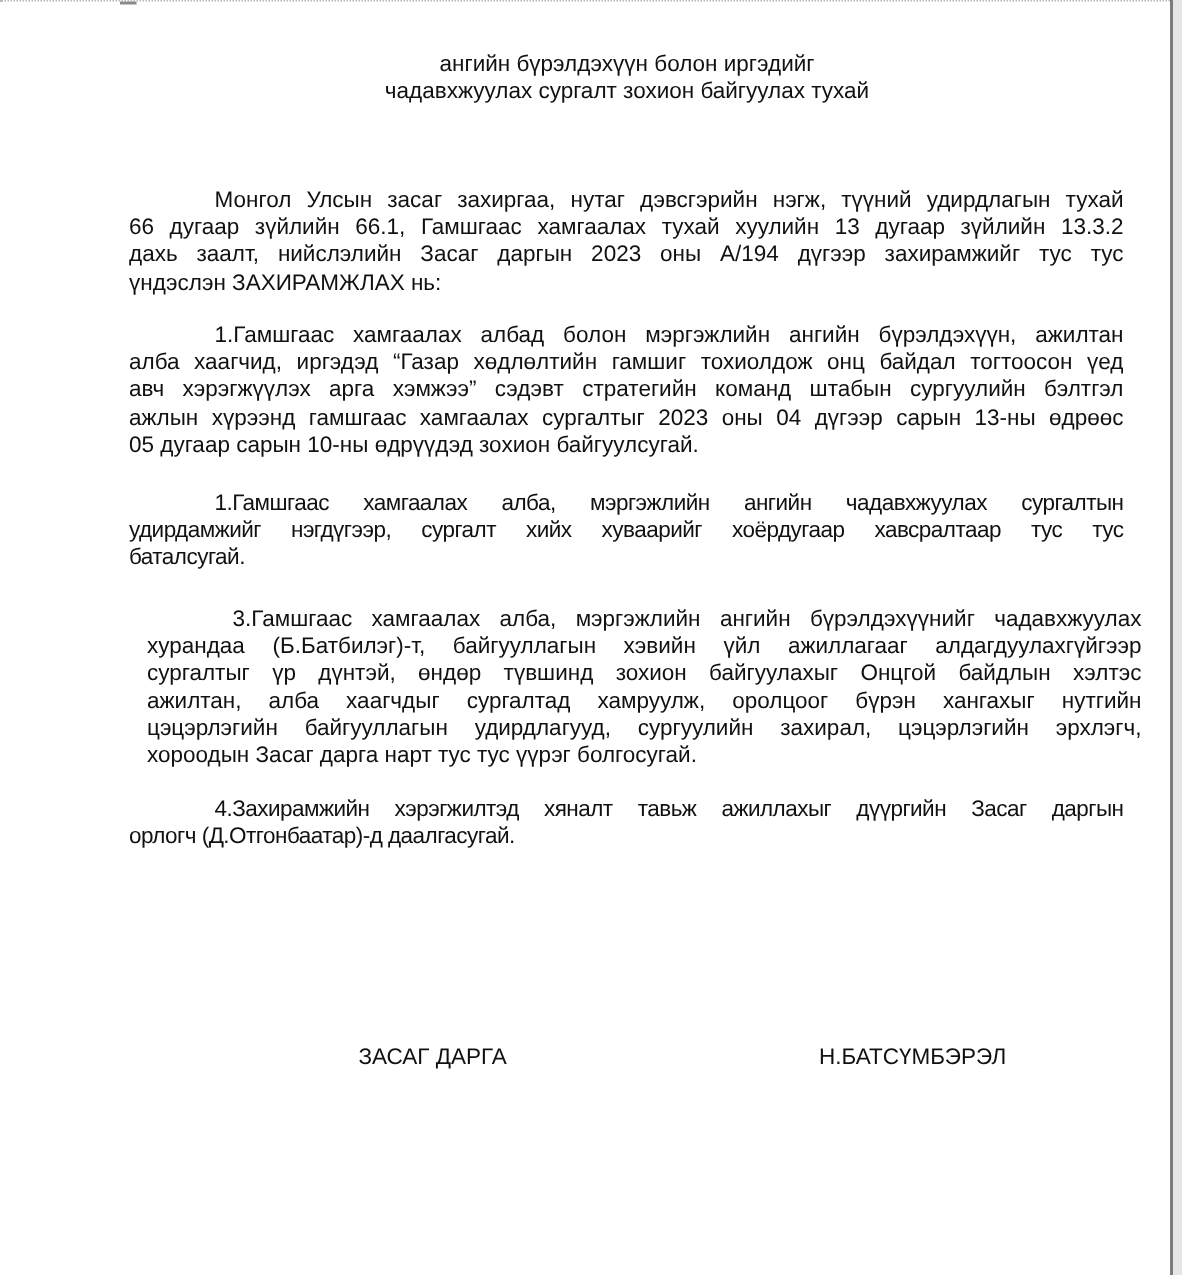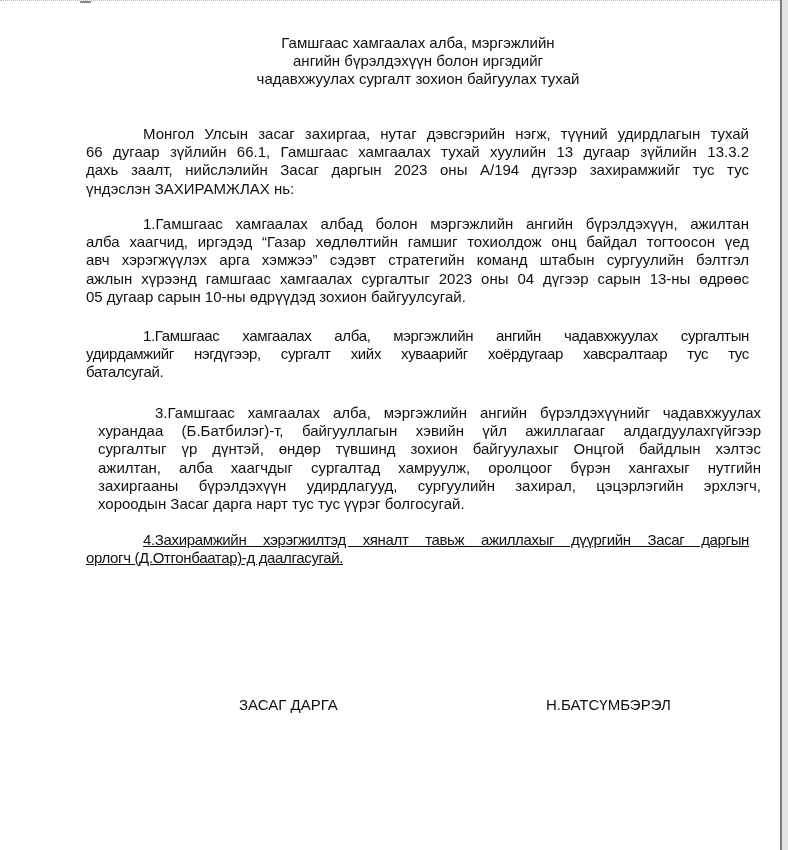--- a/index.html
+++ b/index.html
@@ -45,21 +45,20 @@
     position: absolute; left: 548px; top: 826px; font-size: 15px; color: #555555; white-space: nowrap; margin-top: 44px;
   }
 </style>
 </head>
 <body>
 
 <div class="page">
   <div class="top-mark"></div>
 
   <div class="title">
-    <div>Гамшгаас хамгаалах алба, мэргэжлийн</div>
     <div>ангийн бүрэлдэхүүн болон иргэдийг</div>
     <div>чадавхжуулах сургалт зохион байгуулах тухай</div>
   </div>
 
   <div class="para" style="top:124px;">
     <span class="ln"><span class="ind"></span><span>Монгол Улсын засаг захиргаа, нутаг дэвсгэрийн нэгж, түүний удирдлагын тухай</span></span>
     <span class="ln">66 дугаар зүйлийн 66.1, Гамшгаас хамгаалах тухай хуулийн  13 дугаар зүйлийн 13.3.2</span>
     <span class="ln">дахь заалт, нийслэлийн Засаг даргын 2023 оны А/194 дүгээр захирамжийг тус тус</span>
     <span class="ln last">үндэслэн ЗАХИРАМЖЛАХ нь:</span>
   </div>
@@ -76,25 +75,25 @@
     <span class="ln"><span class="ind"></span><span>1.Гамшгаас хамгаалах алба, мэргэжлийн ангийн чадавхжуулах сургалтын</span></span>
     <span class="ln">удирдамжийг нэгдүгээр, сургалт хийх хуваарийг хоёрдугаар хавсралтаар тус тус</span>
     <span class="ln last">баталсугай.</span>
   </div>
 
   <div class="para" style="top:403px;margin-left:12px;">
     <span class="ln"><span class="ind"></span><span>3.Гамшгаас хамгаалах алба, мэргэжлийн ангийн бүрэлдэхүүнийг чадавхжуулах</span></span>
     <span class="ln">хурандаа (Б.Батбилэг)-т, байгууллагын хэвийн үйл ажиллагааг алдагдуулахгүйгээр</span>
     <span class="ln">сургалтыг  үр дүнтэй, өндөр түвшинд зохион байгуулахыг  Онцгой байдлын хэлтэс</span>
     <span class="ln">ажилтан, алба хаагчдыг сургалтад хамруулж, оролцоог бүрэн хангахыг нутгийн</span>
-    <span class="ln">захиргааны бүрэлдэхүүн удирдлагууд, сургуулийн захирал, цэцэрлэгийн эрхлэгч,</span>
+    <span class="ln">цэцэрлэгийн байгууллагын удирдлагууд, сургуулийн захирал, цэцэрлэгийн эрхлэгч,</span>
     <span class="ln last">хороодын Засаг дарга нарт  тус тус үүрэг болгосугай.</span>
   </div>
 
-  <div class="para narrow" style="top:530px;text-decoration:underline;">
+  <div class="para narrow" style="top:530px;">
     <span class="ln"><span class="ind"></span><span>4.Захирамжийн хэрэгжилтэд хяналт тавьж ажиллахыг  дүүргийн Засаг даргын</span></span>
     <span class="ln last">орлогч (Д.Отгонбаатар)-д даалгасугай.</span>
   </div>
 
   <div class="sig" style="left:239px;">ЗАСАГ ДАРГА</div>
   <div class="sig" style="left:546px;">Н.БАТСҮМБЭРЭЛ</div>
 
   <div class="footer">E:\2023 он\Албан бичиг\ZAHIRAMJ.docx</div>
 </div>
 

